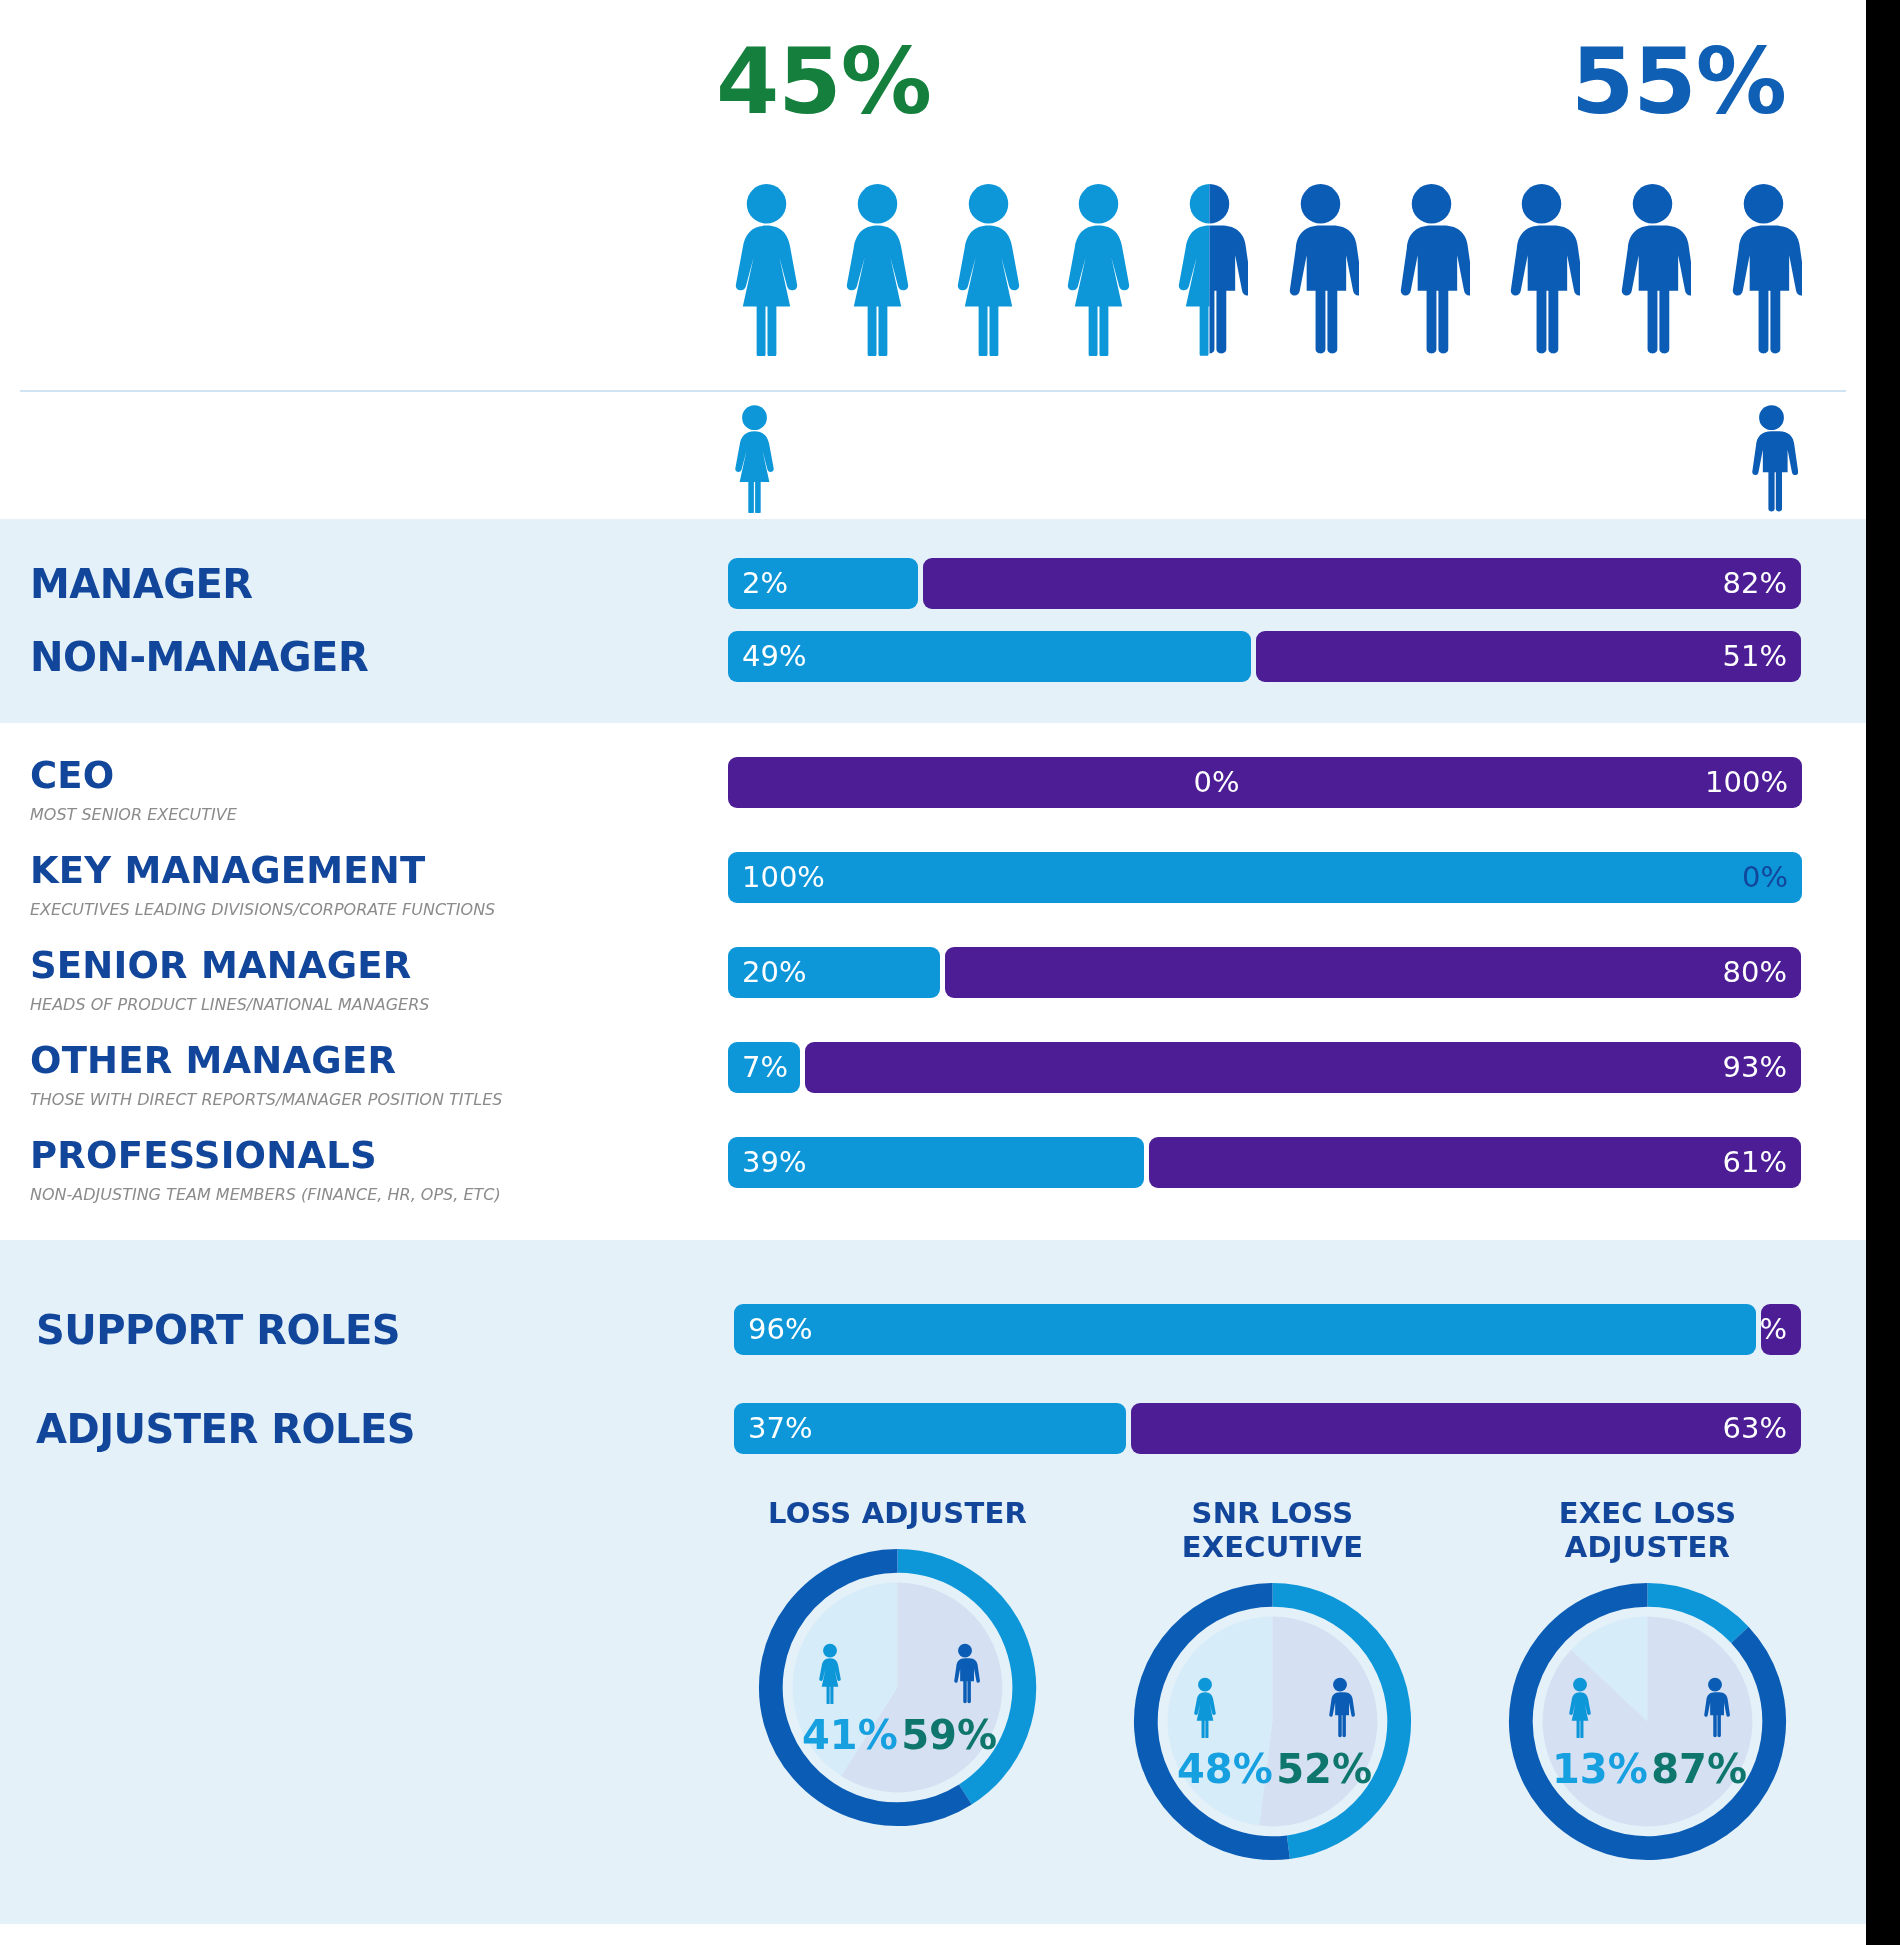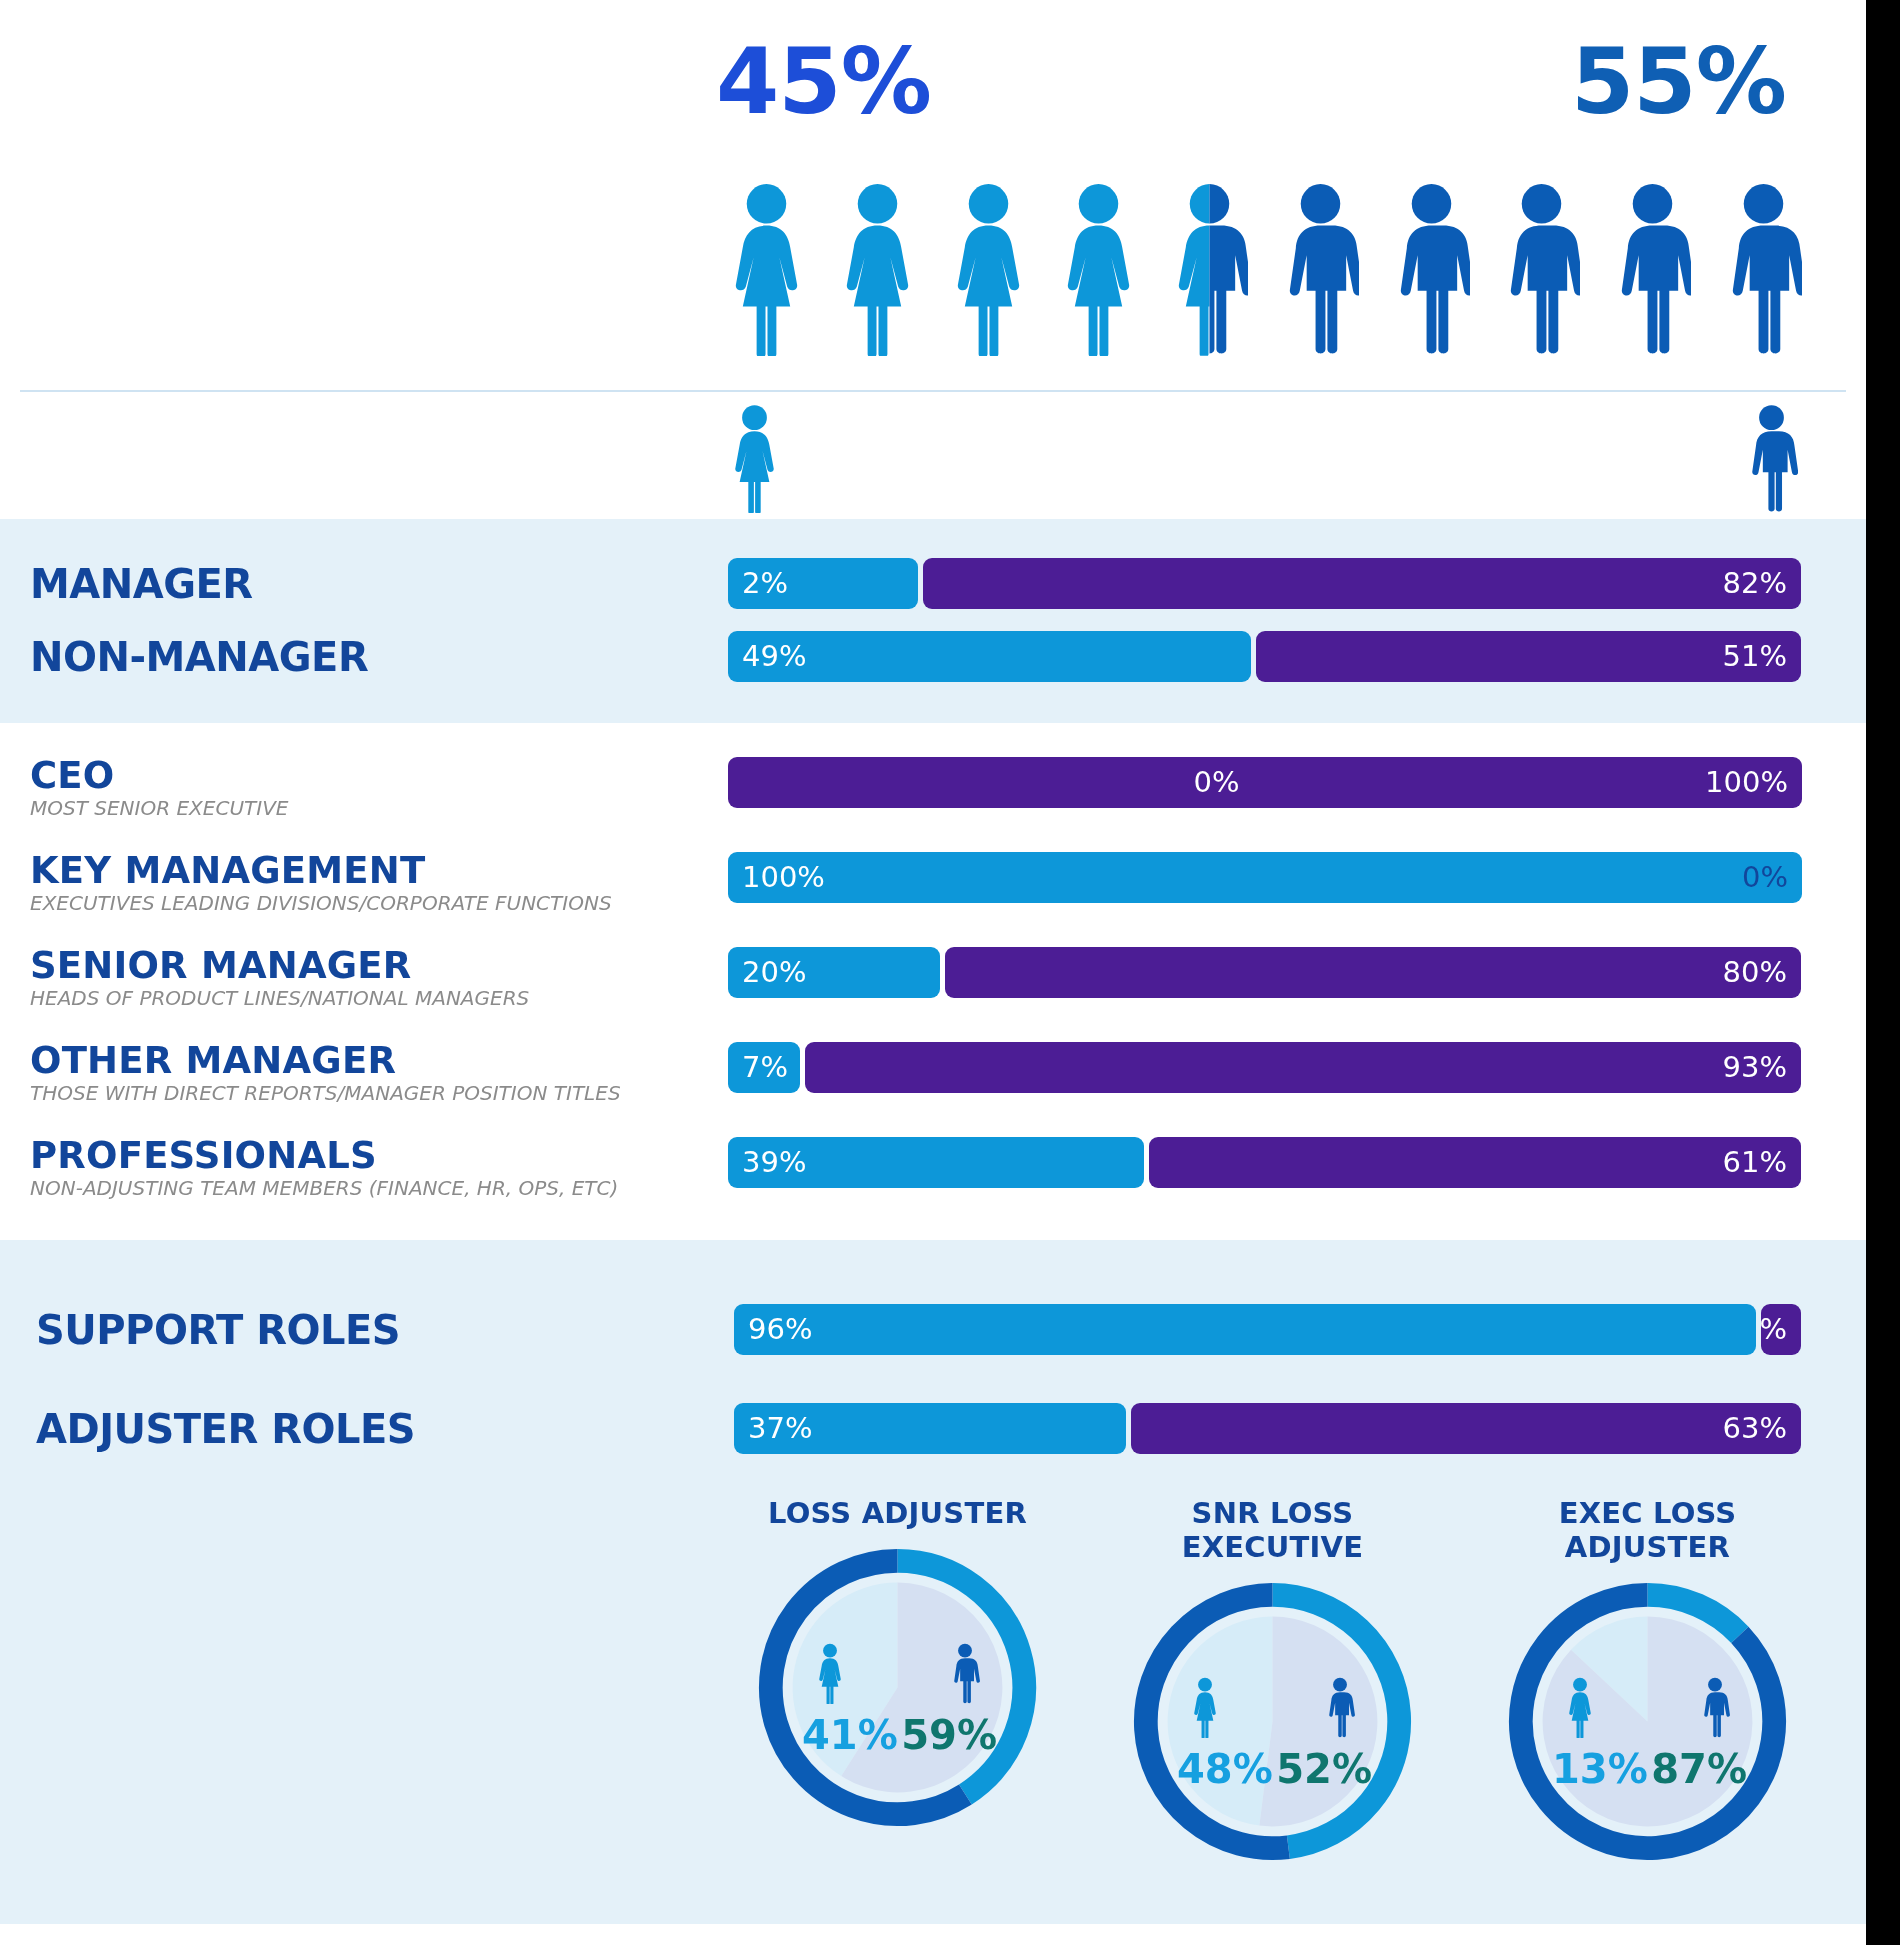--- a/index.html
+++ b/index.html
@@ -23,21 +23,21 @@
 
   .big-pct {
     position: absolute;
     top: 36px;
     font-size: 91px;
     font-weight: 700;
     letter-spacing: -1px;
     line-height: 1;
     font-family: "DejaVu Sans", sans-serif;
   }
-  .pct-female { left: 716px; color: #1d4ed8; }
+  .pct-female { left: 716px; color: #15803d; }
   .pct-male   { left: 1571px; color: #0f5fb4; }
 
   .people-row {
     position: absolute;
     top: 168px;
     left: 728px;
     width: 1074px;
     height: 188px;
     display: flex;
     justify-content: space-between;
@@ -88,23 +88,23 @@
     font-weight: 700;
     font-size: 37px;
     line-height: 1.05;
     letter-spacing: 0.2px;
     font-family: "DejaVu Sans", sans-serif;
   }
   .row-title.cond { font-size: 40px; letter-spacing: -0.5px; }
   .row-sub {
     color: #8b8b8b;
     font-style: italic;
-    font-size: 20px;
+    font-size: 16px;
     line-height: 1.15;
-    margin-top: 1px;
+    margin-top: 10px;
     font-family: "DejaVu Sans", sans-serif;
   }
 
   
   .bar-track {
     position: relative;
     flex: 1 1 auto;
     height: 51px;
     margin-right: 64px;
     display: flex;

